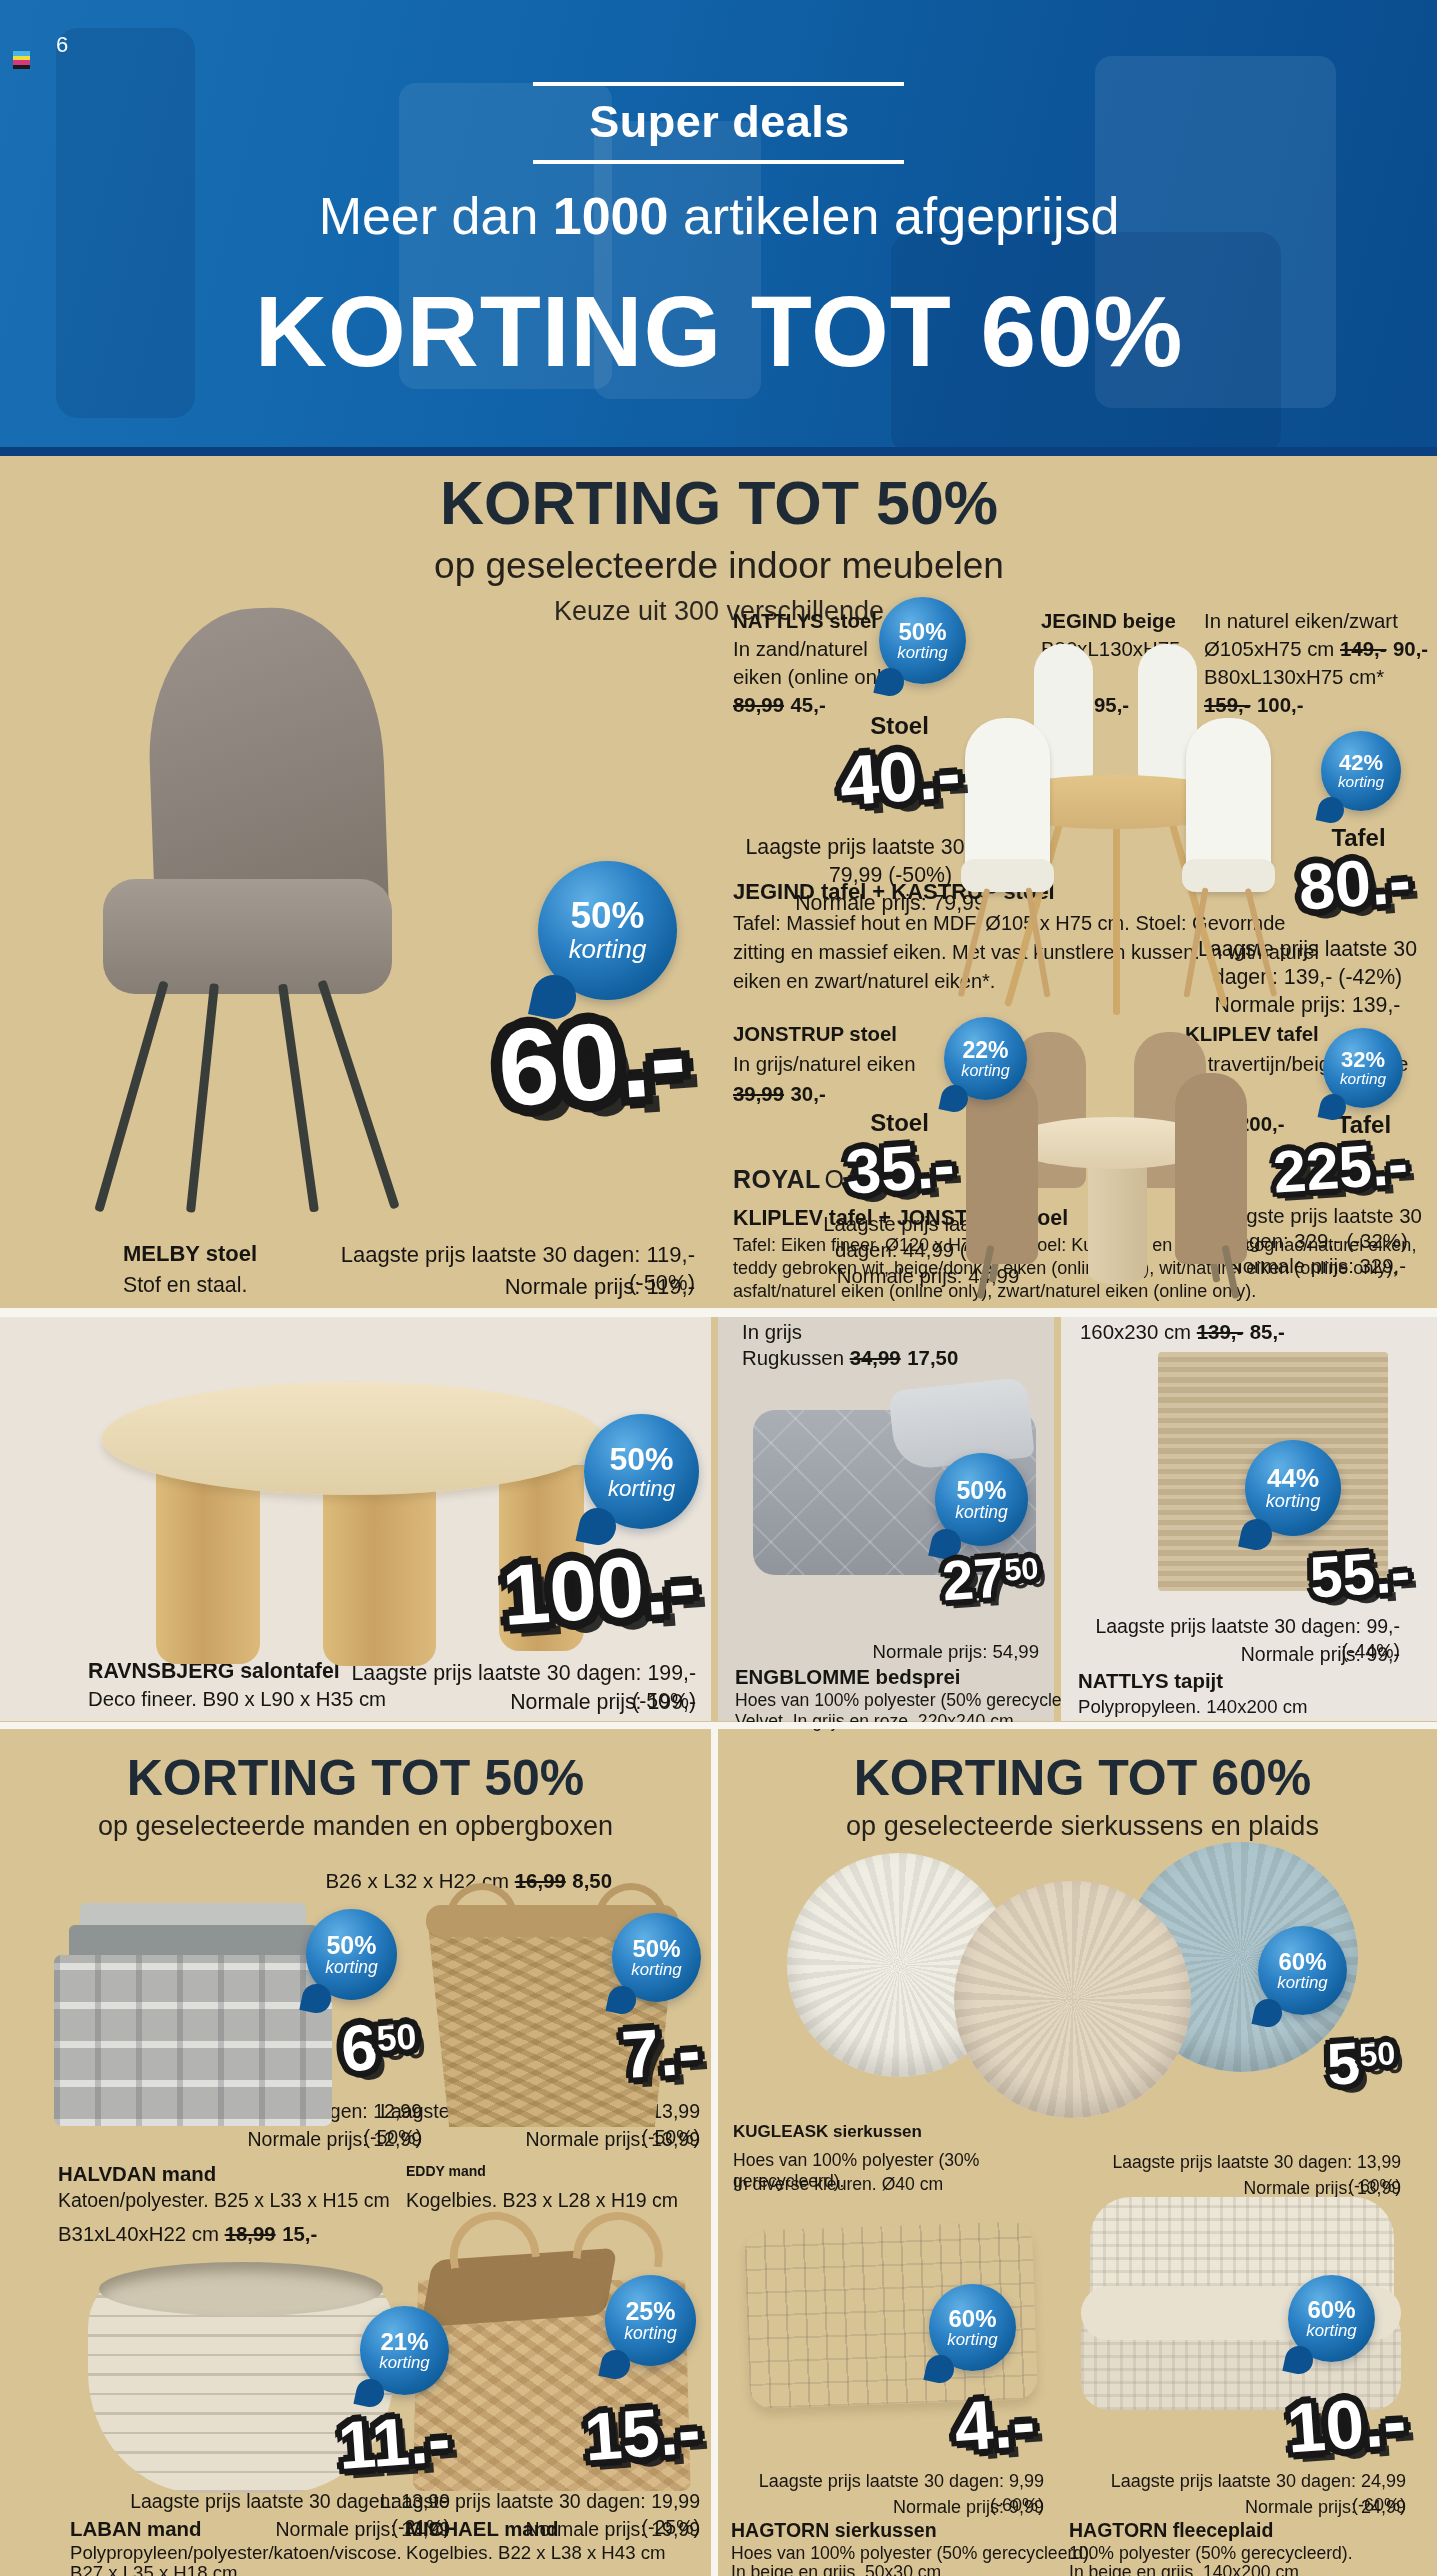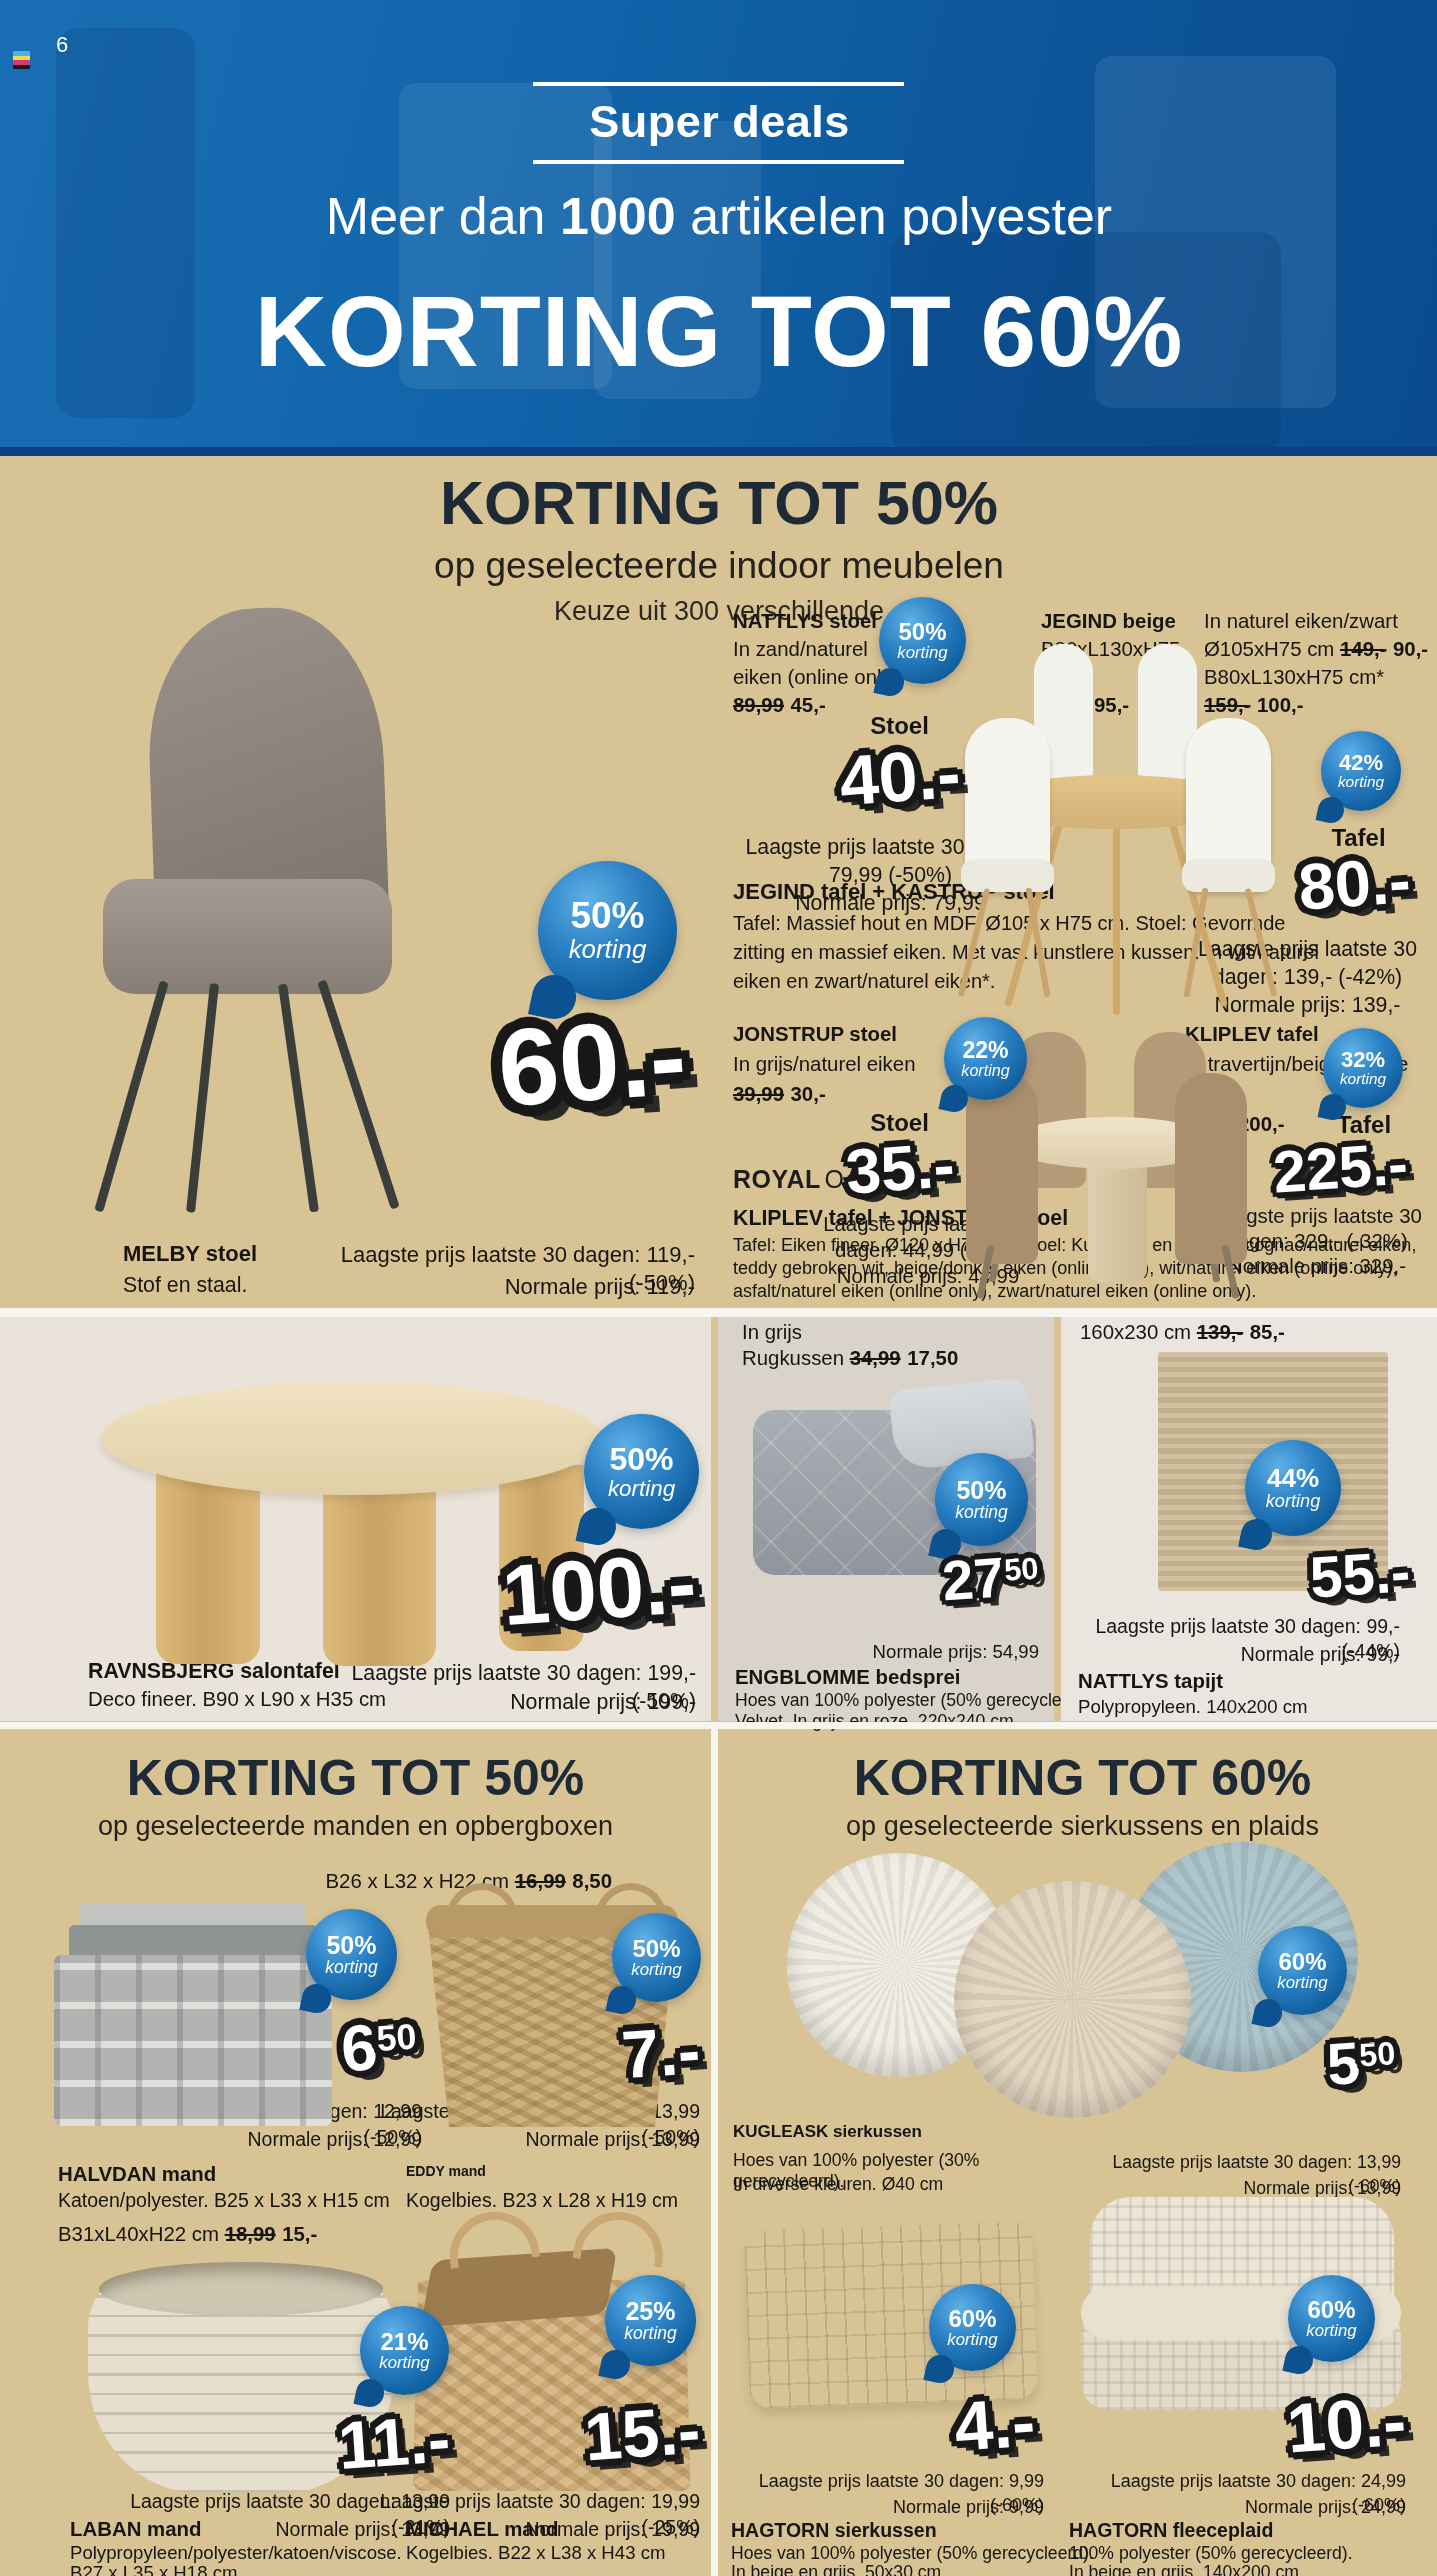--- a/index.html
+++ b/index.html
@@ -155,21 +155,21 @@
         <span style="background:#f2dc3a;"></span>
         <span style="background:#d33a7e;"></span>
         <span style="background:#1a1a1a;"></span>
     </div>
     <div class="abs pagenum" style="left:56px;top:32px;">6</div>
 
     <div class="abs kicker-rule" style="left:533px;top:82px;width:371px;"></div>
     <div class="abs kicker" style="left:441px;top:96px;width:557px;">Super deals</div>
     <div class="abs kicker-rule" style="left:533px;top:160px;width:371px;"></div>
 
-    <div class="abs ban-line1" style="left:0;right:0;top:186px;"><span>Meer dan </span><b>1000</b><span> artikelen polyester</span></div>
+    <div class="abs ban-line1" style="left:0;right:0;top:186px;"><span>Meer dan </span><b>1000</b><span> artikelen afgeprijsd</span></div>
 
     <div class="abs ban-head" style="left:0;right:0;top:274px;"><span>KORTING</span><span class="mid"> TOT </span><span>60%</span></div>
     <div class="banner-bottom"></div>
   </div>
 
   <div class="abs sec-title" style="left:0;right:0;top:468px;font-size:61px;"><span class="a">KORTING</span><span class="mid"> TOT </span><span class="c">50%</span></div>
   <div class="abs sec-sub" style="left:0;right:0;top:545px;font-size:37px;">op geselecteerde indoor meubelen</div>
   <div class="abs sec-note" style="left:0;right:0;top:596px;font-size:27px;">Keuze uit 300 verschillende</div>
 
   <div class="ill" style="left:79px;top:608px;width:343px;height:612px;">

